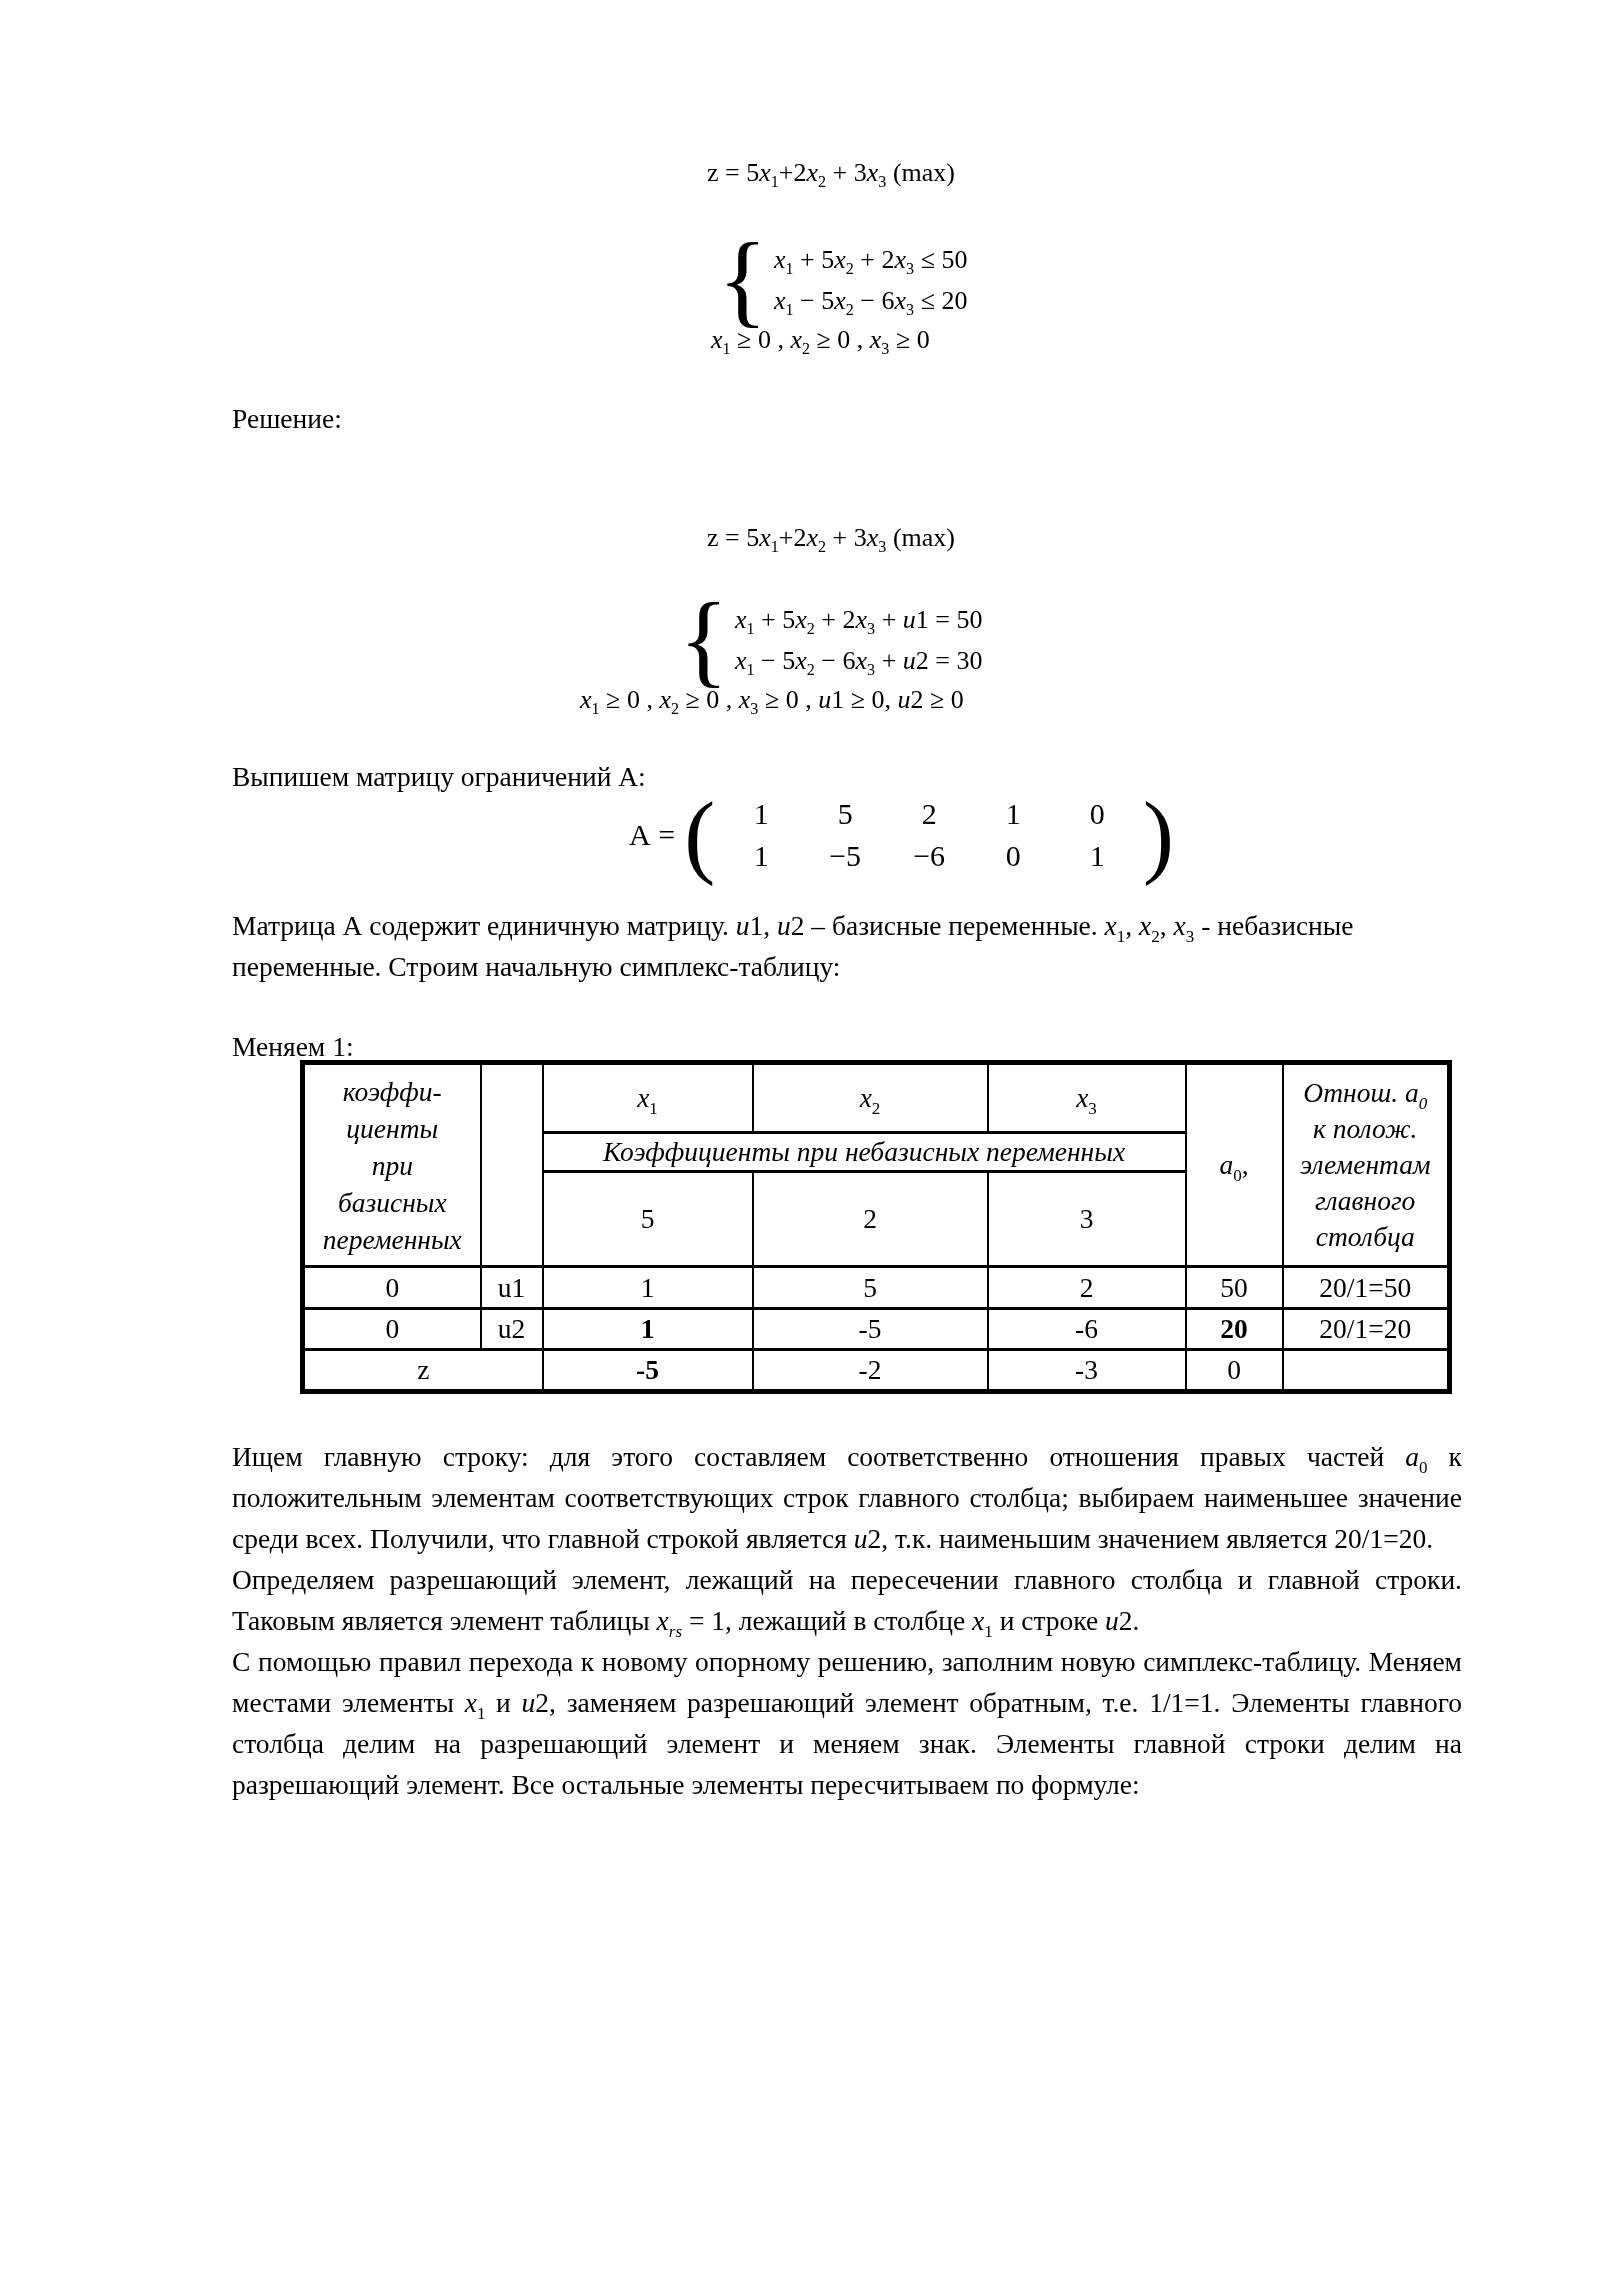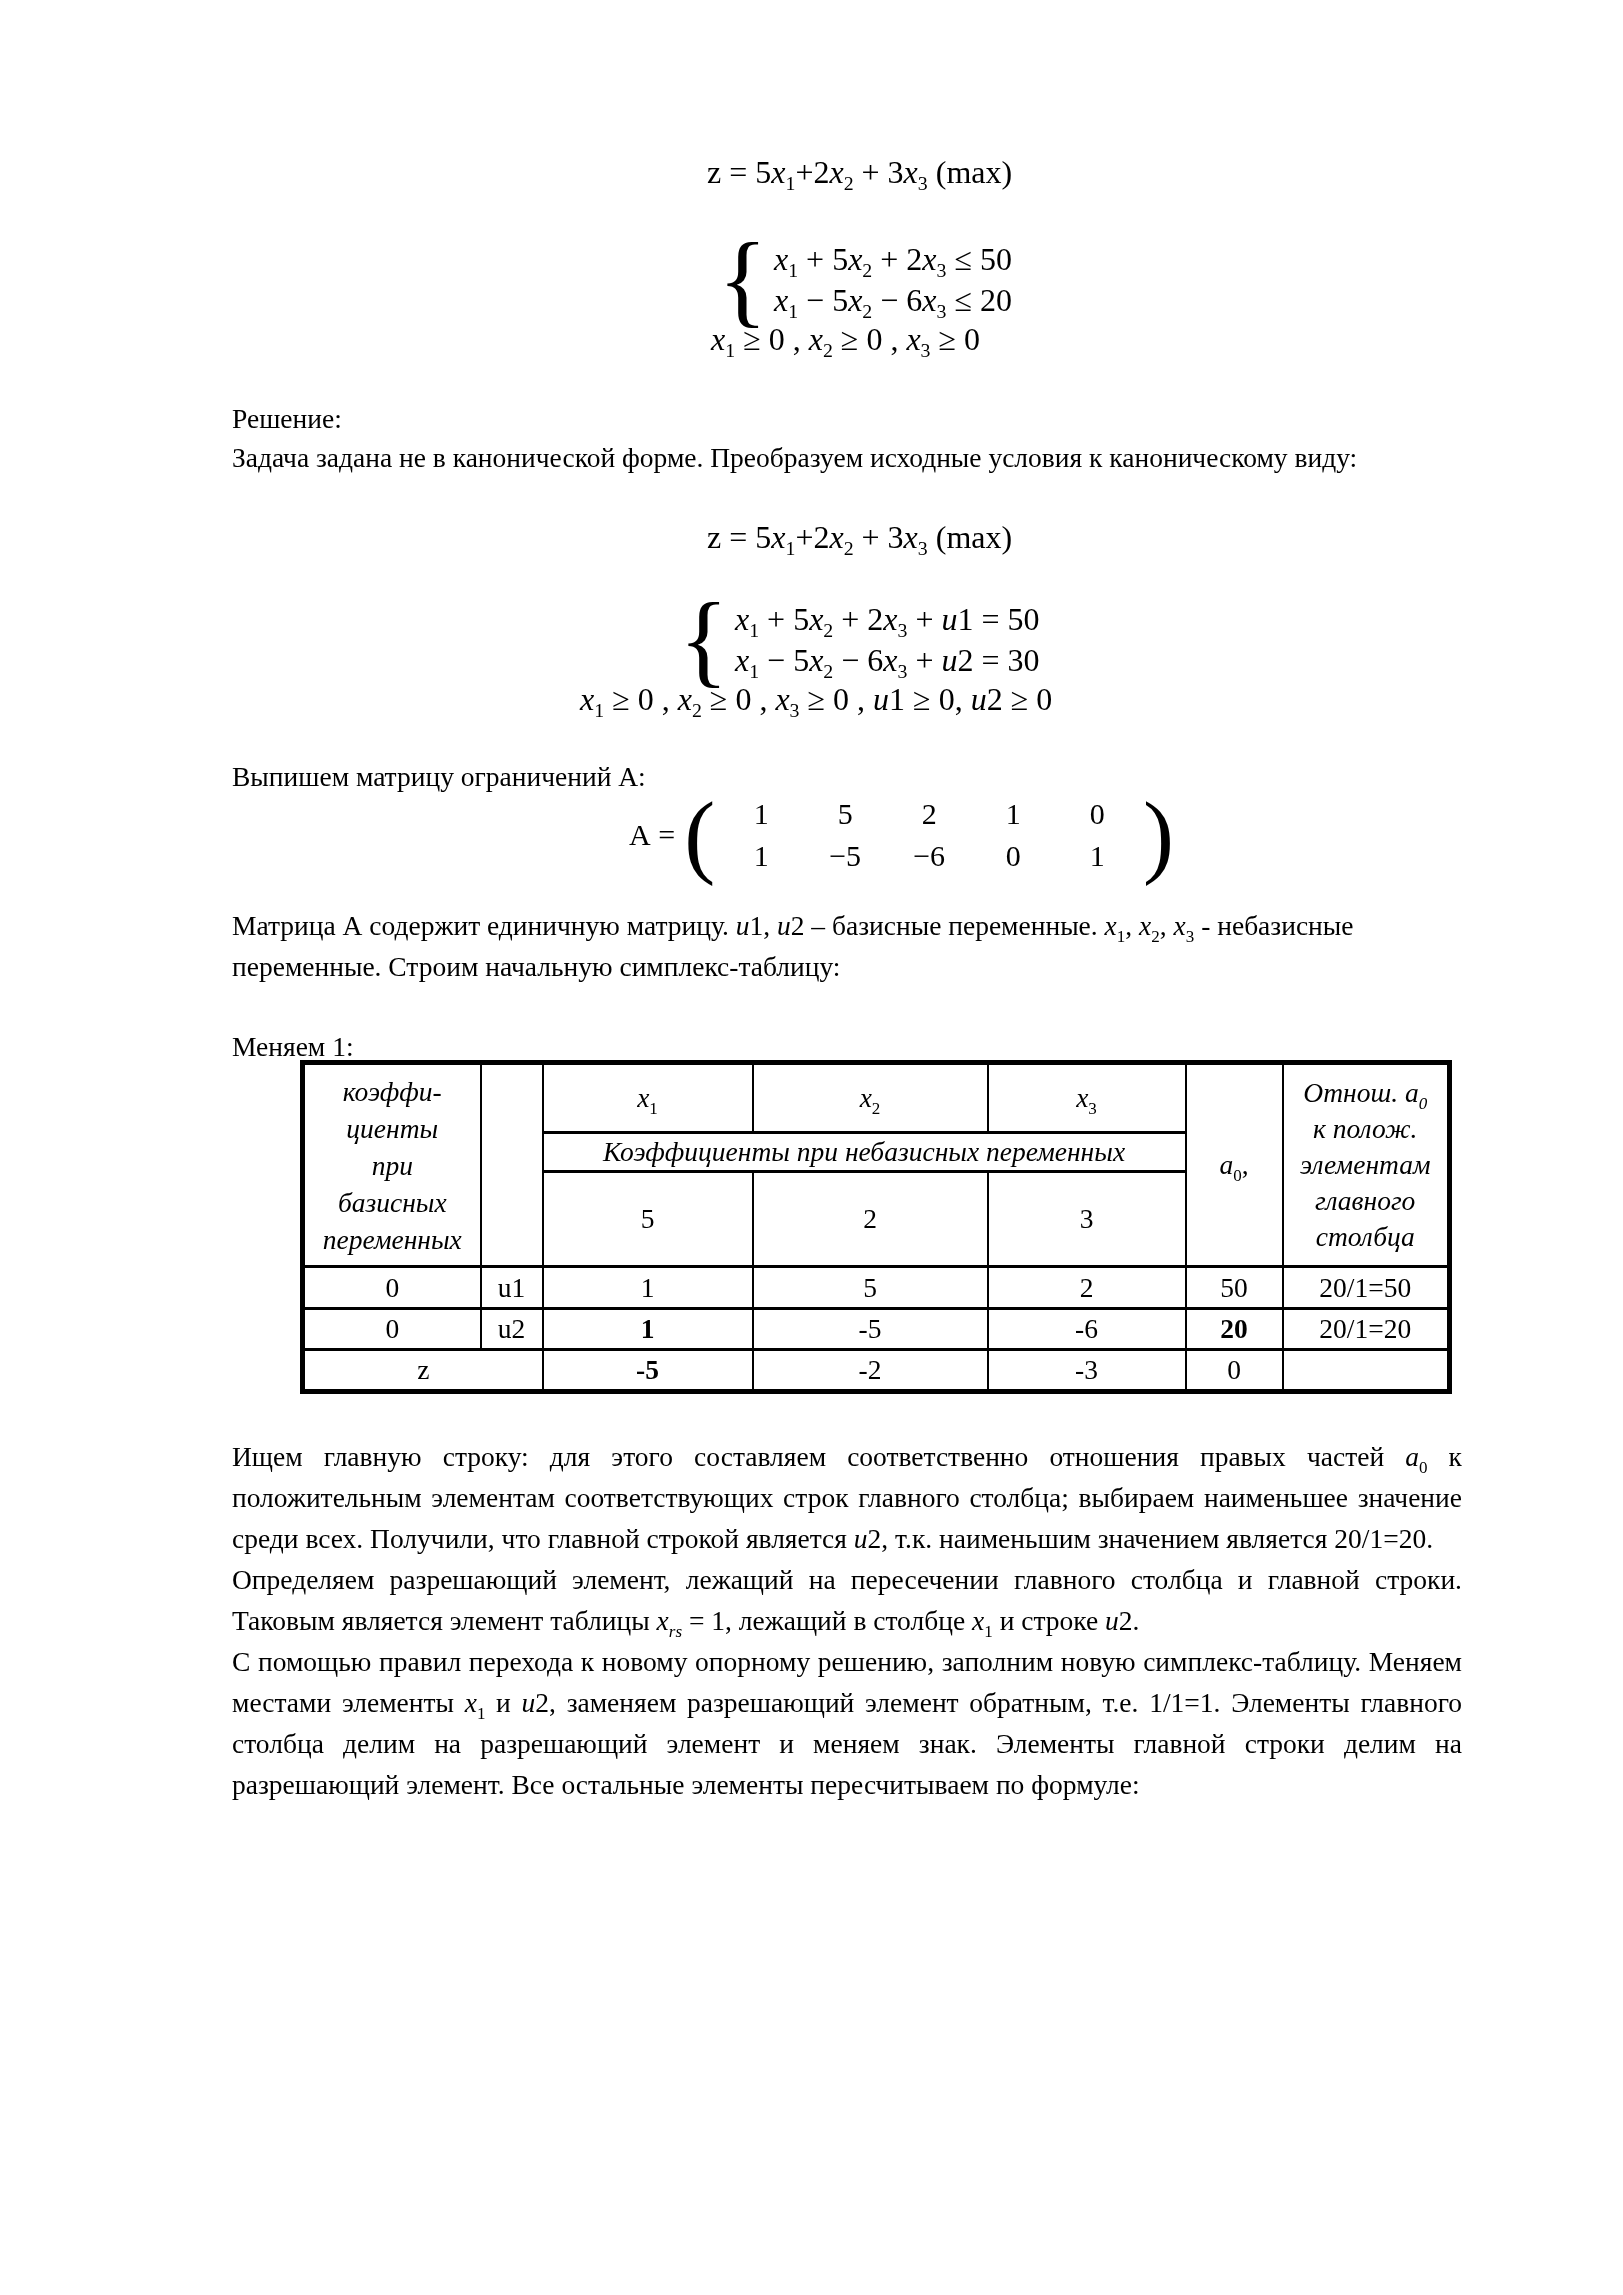--- a/index.html
+++ b/index.html
@@ -1,20 +1,20 @@
 <!DOCTYPE html>
 <html style="font-size:10.5px"><head>
 <meta charset="utf-8">
 <style>
   html,body{margin:0;padding:0;background:#fff;}
   .page{position:relative;width:1623px;height:2295px;background:#ffffff;color:#000;
         font-family:"Liberation Serif","DejaVu Serif",serif;overflow:hidden;}
   .abs{position:absolute;}
   .body{font-size:27.5px;line-height:41px;}
-  .f{font-size:32px;line-height:41px;white-space:nowrap;}
+  .f{font-size:26px;line-height:41px;white-space:nowrap;}
   sub{font-size:0.62em;line-height:0;}
   .sys{display:flex;align-items:center;}
   .brace{font-size:103px;line-height:1;font-weight:400;}
   .syslines{margin-left:6.5px;}
   .matrix{display:flex;align-items:center;}
   .mprefix{font-size:30px;margin-right:9.2px;white-space:nowrap;}
   .paren{font-size:93px;line-height:1;}
   .mgrid{display:grid;grid-template-columns:repeat(5,84px);font-size:30px;line-height:42px;text-align:center;margin:0 3.9px;}
   .stable{border-collapse:collapse;border:5.2px solid #000;table-layout:fixed;}
   .stable td{border:2.6px solid #000;border-top-width:3.9px;border-bottom-width:3.9px;
@@ -43,21 +43,20 @@
     <div class="syslines">
       <div class="f"><span style="font-style: italic;">x</span><sub>1</sub><span> + 5</span><span style="font-style: italic;">x</span><sub>2</sub><span> + 2</span><span style="font-style: italic;">x</span><sub>3</sub><span> ≤ 50</span></div>
       <div class="f"><span style="font-style: italic;">x</span><sub>1</sub><span> − 5</span><span style="font-style: italic;">x</span><sub>2</sub><span> − 6</span><span style="font-style: italic;">x</span><sub>3</sub><span> ≤ 20</span></div>
     </div>
   </div>
 
   <div class="abs f" style="left:711px;top:319px"><span style="font-style: italic;">x</span><sub>1</sub><span> ≥ 0 , </span><span style="font-style: italic;">x</span><sub>2</sub><span> ≥ 0 , </span><span style="font-style: italic;">x</span><sub>3</sub><span> ≥ 0</span></div>
 
   <div class="abs body" style="left:232px;top:398px">Решение:</div>
 
-  <div class="abs body" style="left:232px;top:437px;width:1230px">Задача задана не в канонической форме. Преобразуем исходные условия к каноническому виду:</div>
 
   <div class="abs f" style="left:707px;top:517px"><span>z = 5</span><span style="font-style: italic;">x</span><sub>1</sub><span>+2</span><span style="font-style: italic;">x</span><sub>2</sub><span> + 3</span><span style="font-style: italic;">x</span><sub>3</sub><span> (max)</span></div>
 
   <div class="abs sys" style="left:679px;top:588px">
     <span class="brace">{</span>
     <div class="syslines">
       <div class="f"><span style="font-style: italic;">x</span><sub>1</sub><span> + 5</span><span style="font-style: italic;">x</span><sub>2</sub><span> + 2</span><span style="font-style: italic;">x</span><sub>3</sub><span> + </span><span style="font-style: italic;">u</span><span>1 = 50</span></div>
       <div class="f"><span style="font-style: italic;">x</span><sub>1</sub><span> − 5</span><span style="font-style: italic;">x</span><sub>2</sub><span> − 6</span><span style="font-style: italic;">x</span><sub>3</sub><span> + </span><span style="font-style: italic;">u</span><span>2 = 30</span></div>
     </div>
   </div>

